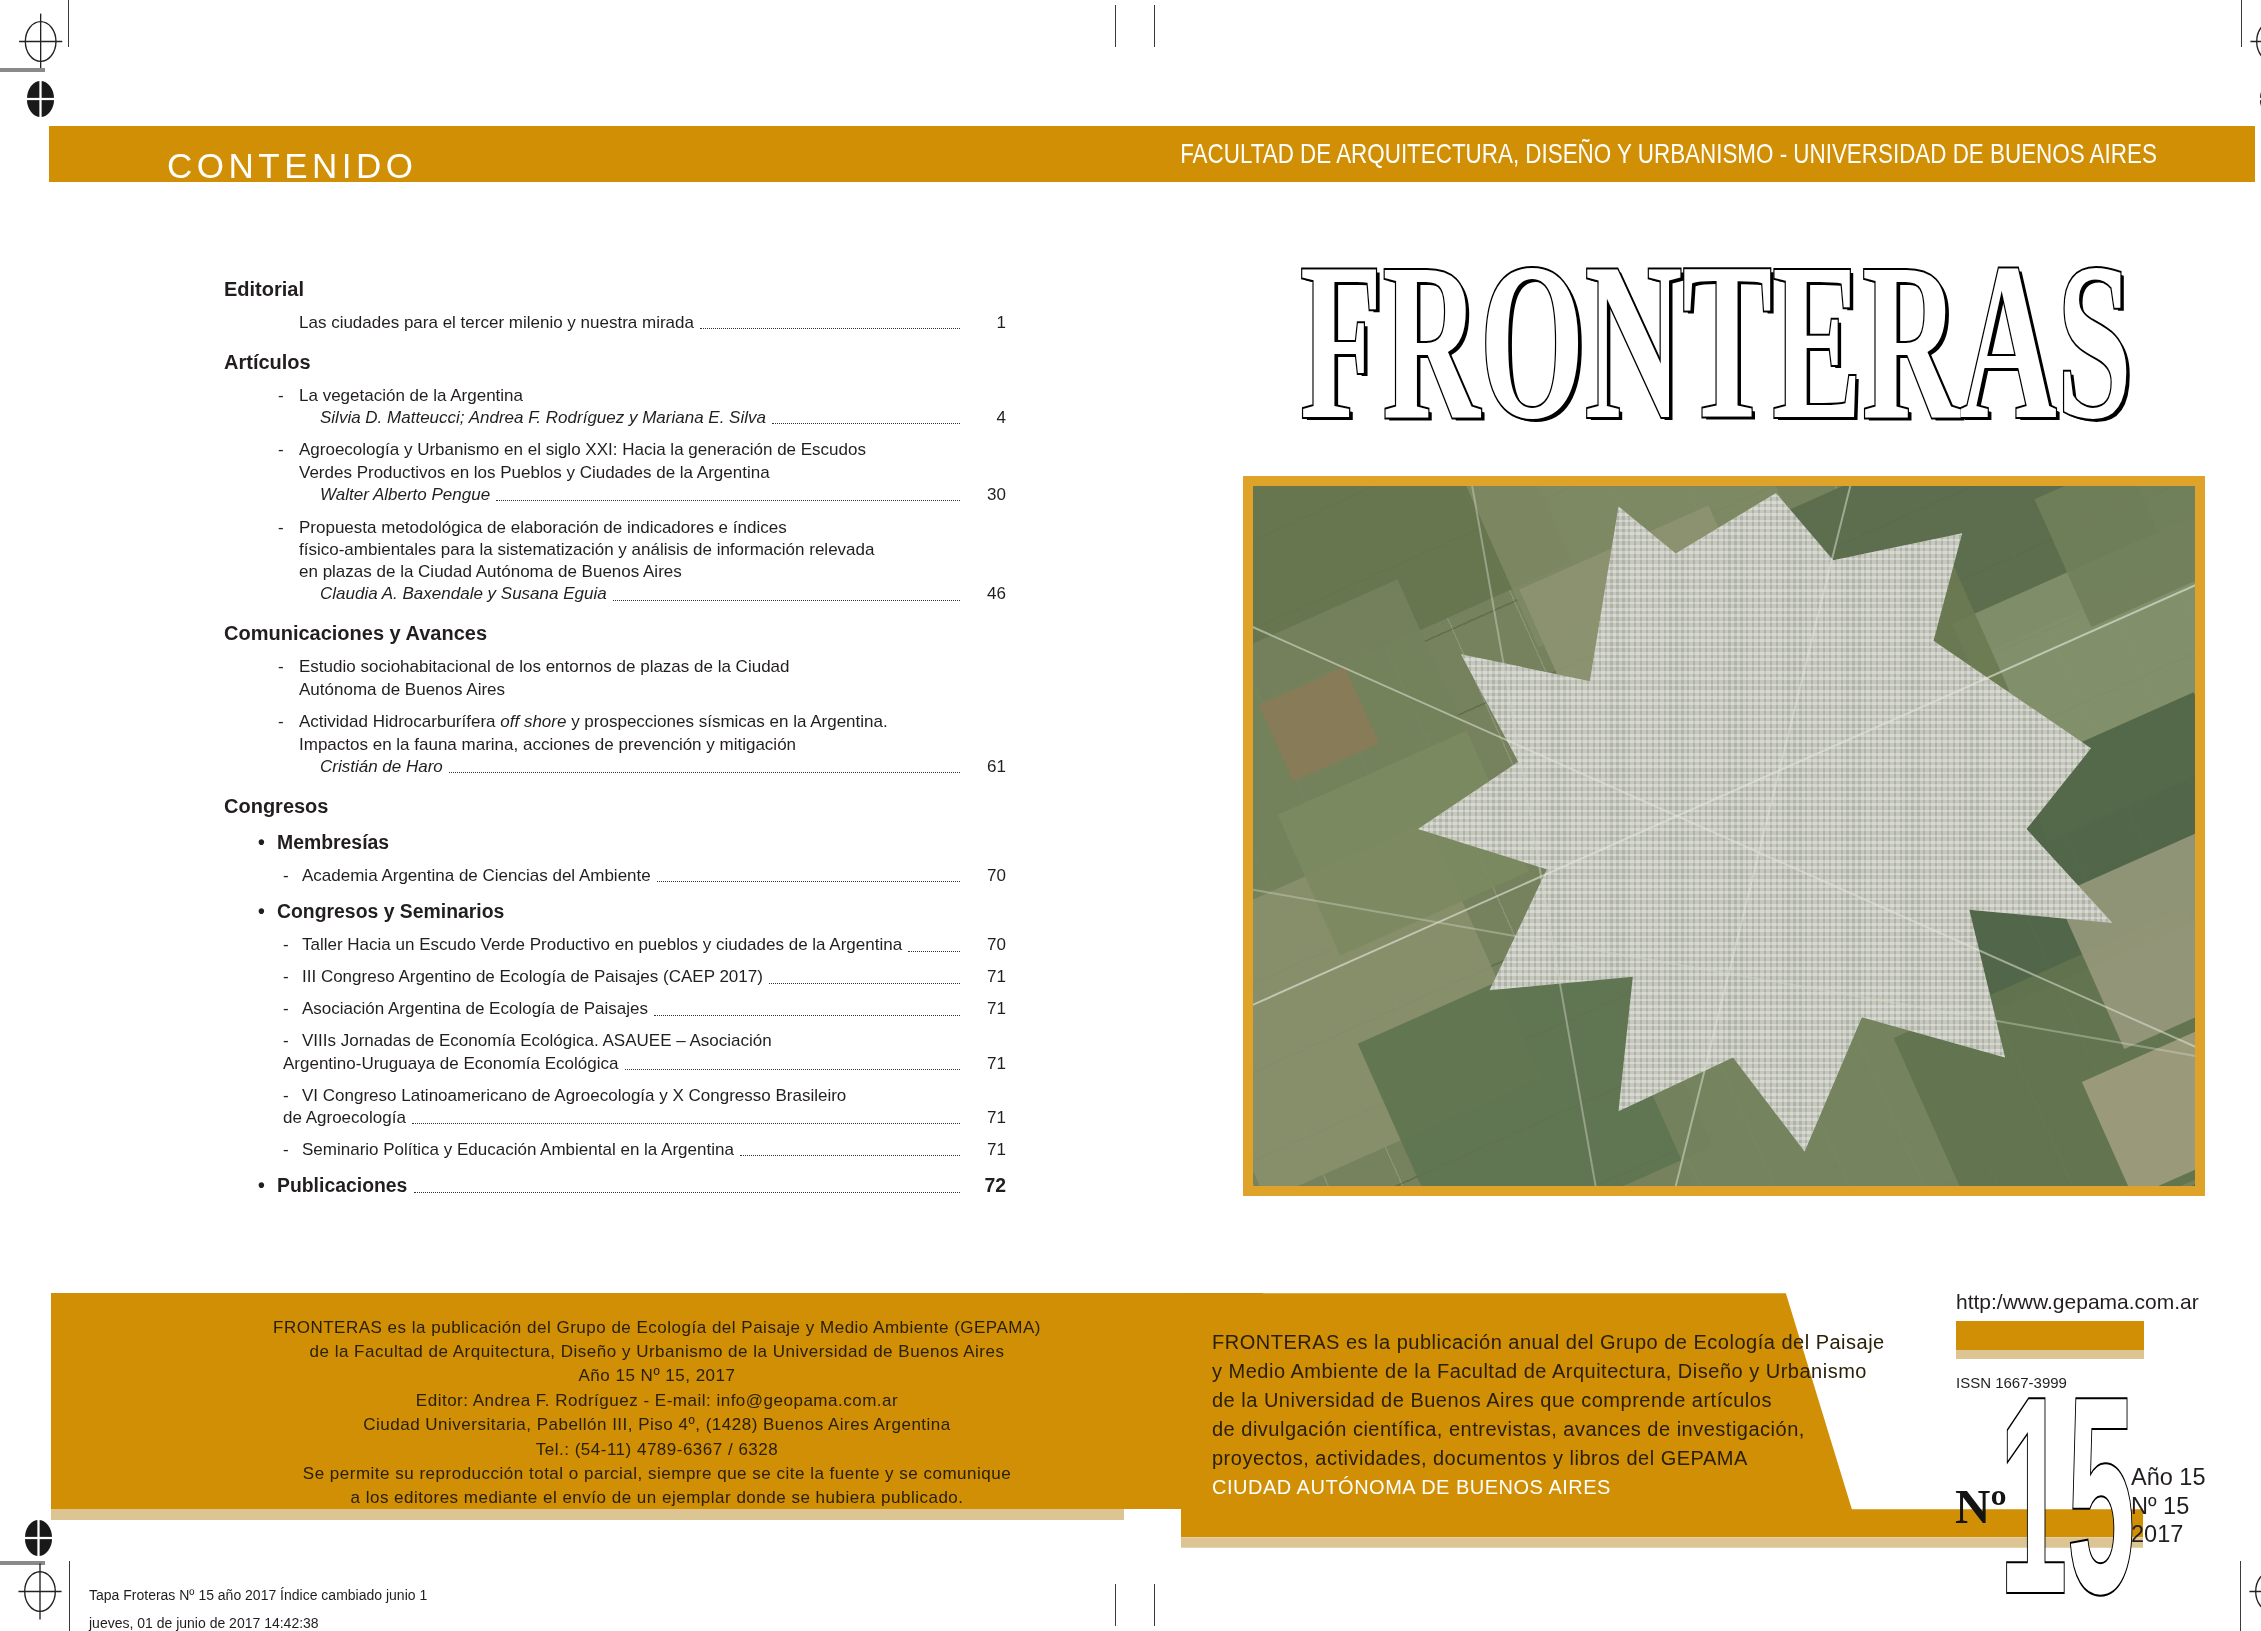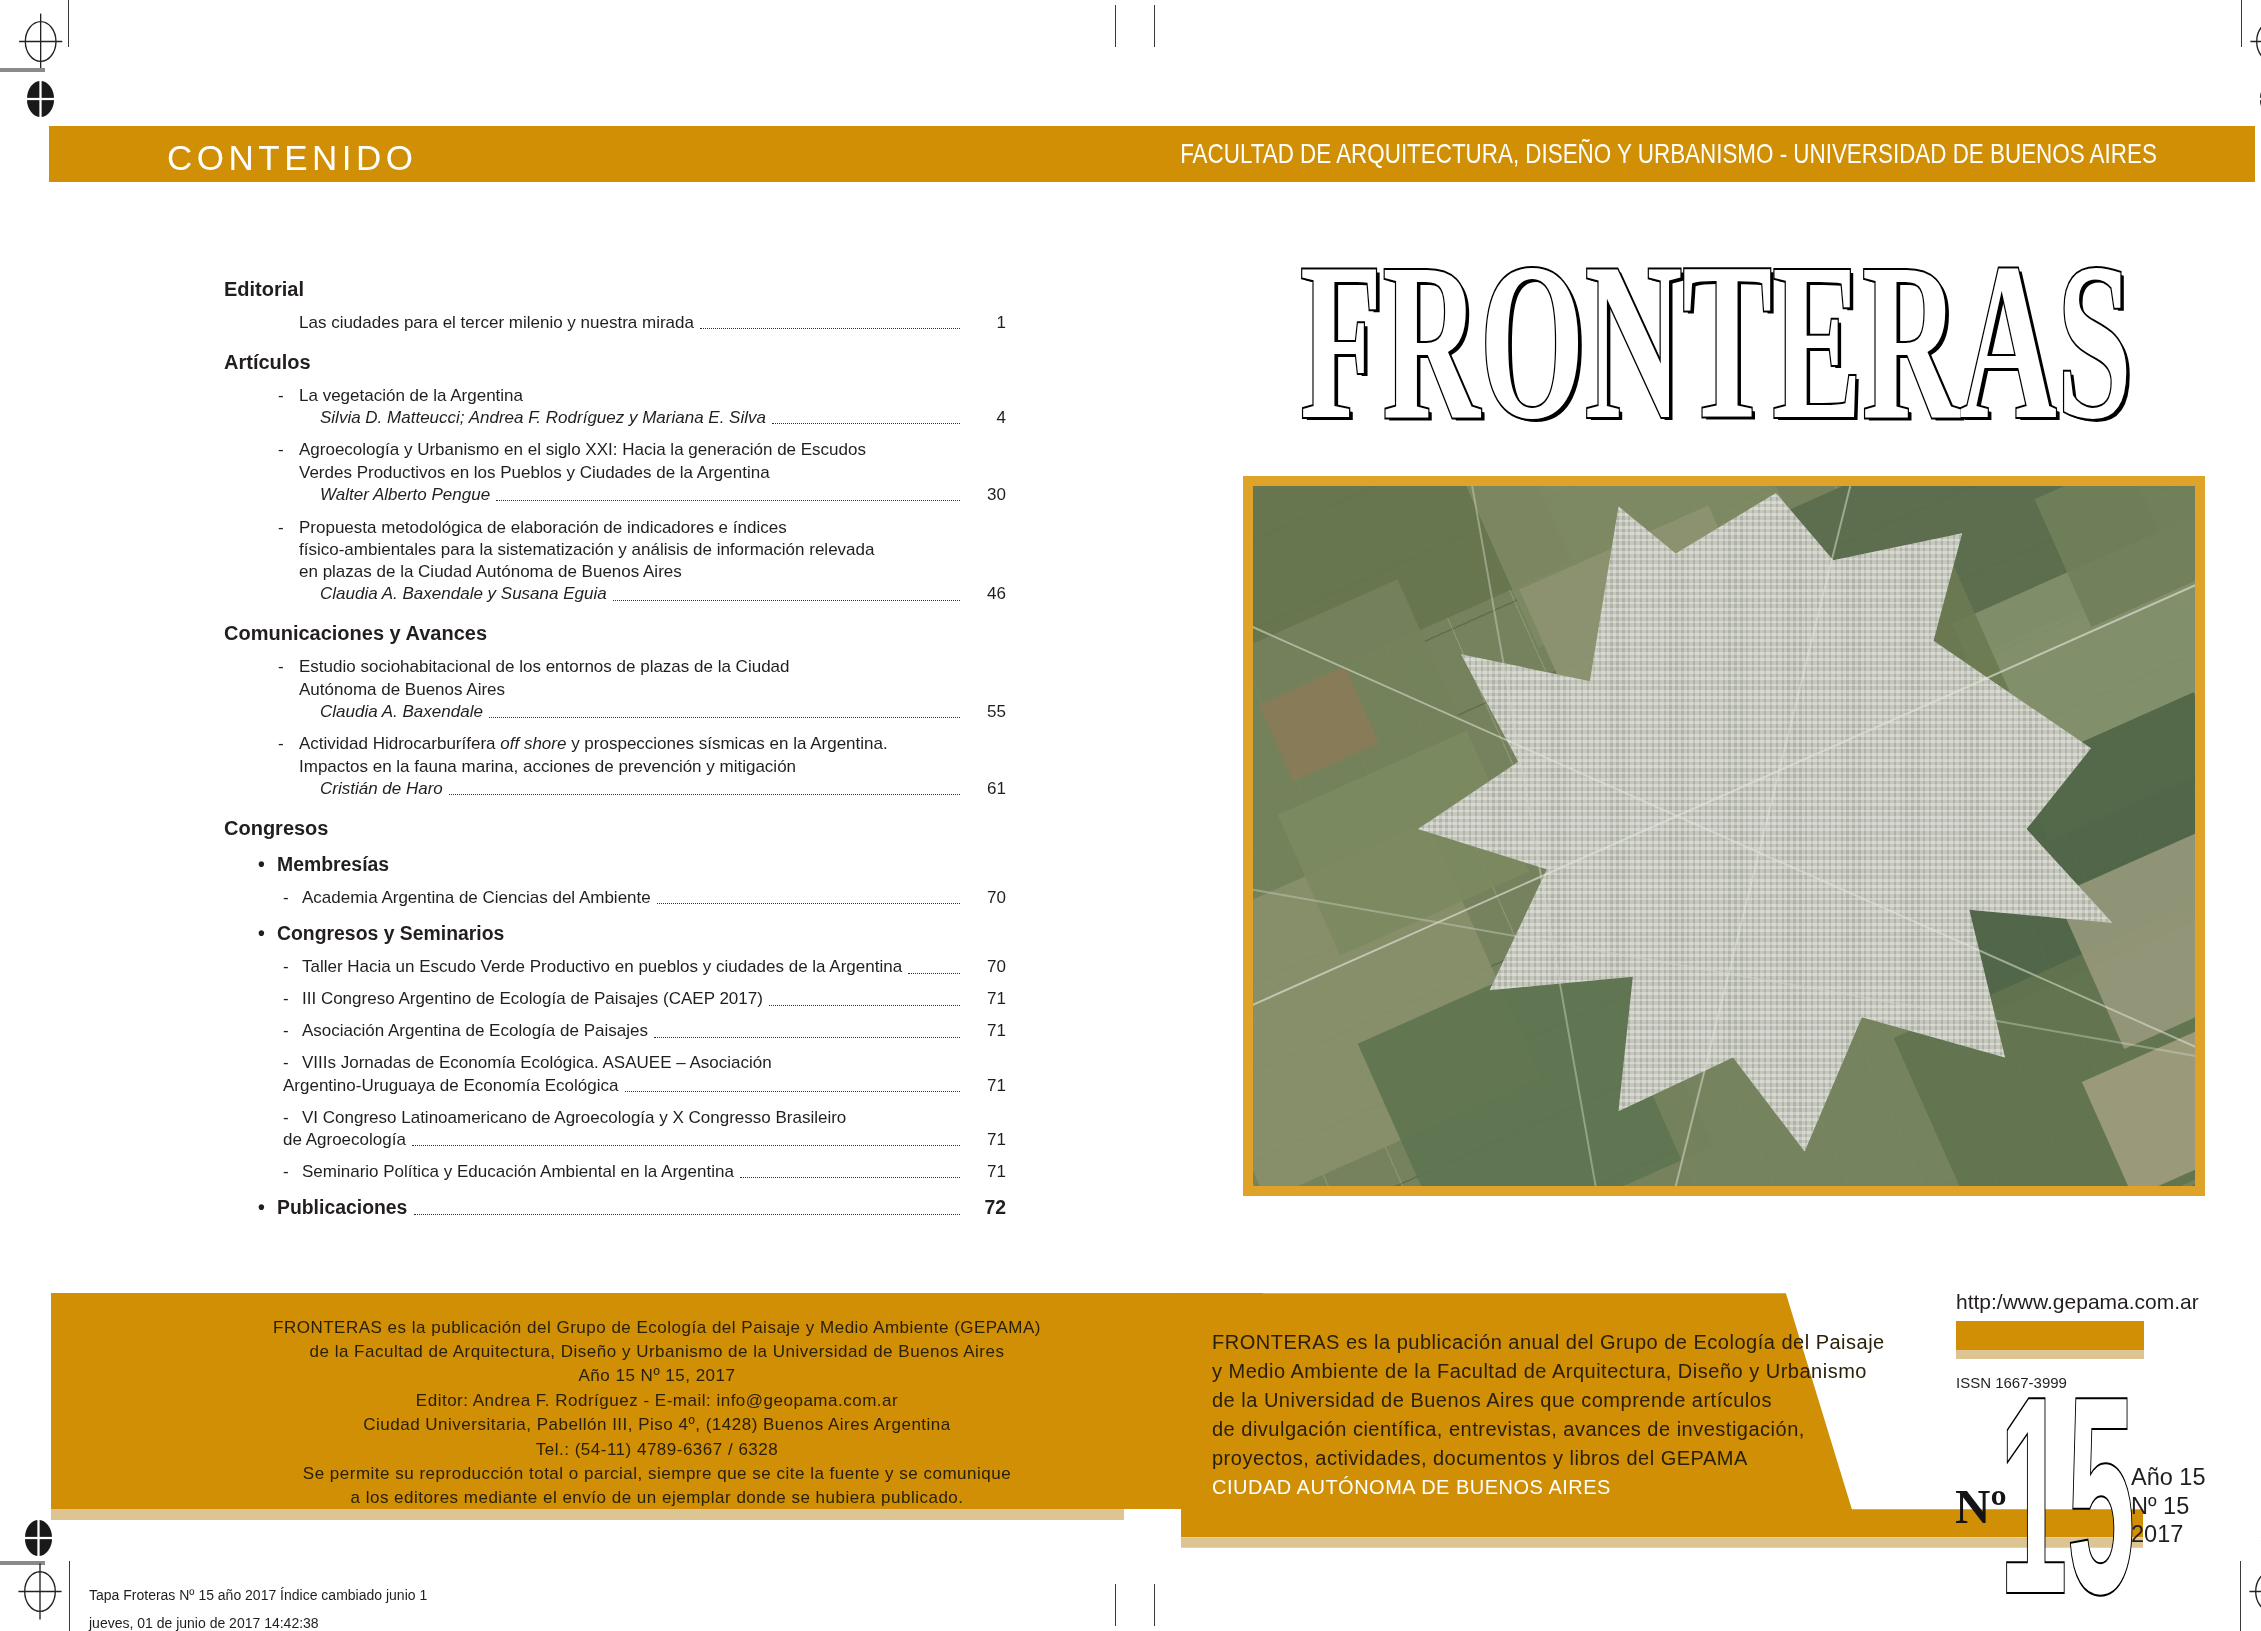--- a/index.html
+++ b/index.html
@@ -7,21 +7,21 @@
         font-family:"Liberation Sans",sans-serif;color:#221e1f;}
   .abs{position:absolute;}
 
   
   .vline{position:absolute;width:1.4px;background:#3a3a3a;}
   .grayline{position:absolute;height:3.6px;background:#8a8a8a;}
   .foldline{position:absolute;width:1.4px;background:#3a3a3a;}
 
   
   #topbar{position:absolute;left:49px;top:126px;width:2206px;height:56px;background:var(--orange);}
-  #topbar .left{position:absolute;left:118px;top:4px;height:56px;line-height:56px;color:#fff;
+  #topbar .left{position:absolute;left:118px;top:12px;height:56px;line-height:56px;color:#fff;
                 font-size:35px;letter-spacing:4.5px;}
   #topbar .right{position:absolute;right:98px;top:50%;transform:translateY(-50%) scaleX(.8);
                  transform-origin:right center;color:#fff;font-size:28px;white-space:nowrap;
                  letter-spacing:0;}
 
   
   #toc{position:absolute;left:224px;top:260px;width:782px;}
   .row{display:flex;align-items:flex-end;font-size:17px;line-height:21px;color:var(--ink);}
   .row .mk{flex:none;width:21px;}
   .row .tx{white-space:nowrap;}
@@ -229,26 +229,20 @@
       </div>
       <div class="row item" data-leader="false">
         <span class="mk">-</span>
         <span class="tx">Estudio sociohabitacional de los entornos de plazas de la Ciudad</span>
 
       </div>
       <div class="row cont" data-leader="false">
 
         <span class="tx">Autónoma de Buenos Aires</span>
 
-      </div>
-      <div class="row author" data-leader="true">
-
-        <span class="tx">Claudia A. Baxendale</span>
-        <span class="lead"></span>
-        <span class="pg">55</span>
       </div>
       <div class="row item" data-leader="false">
         <span class="mk">-</span>
         <span class="tx"><span>Actividad Hidrocarburífera </span><span class="it">off shore</span><span> y prospecciones sísmicas en la Argentina.</span></span>
 
       </div>
       <div class="row cont" data-leader="false">
 
         <span class="tx">Impactos en la fauna marina, acciones de prevención y mitigación</span>
 

